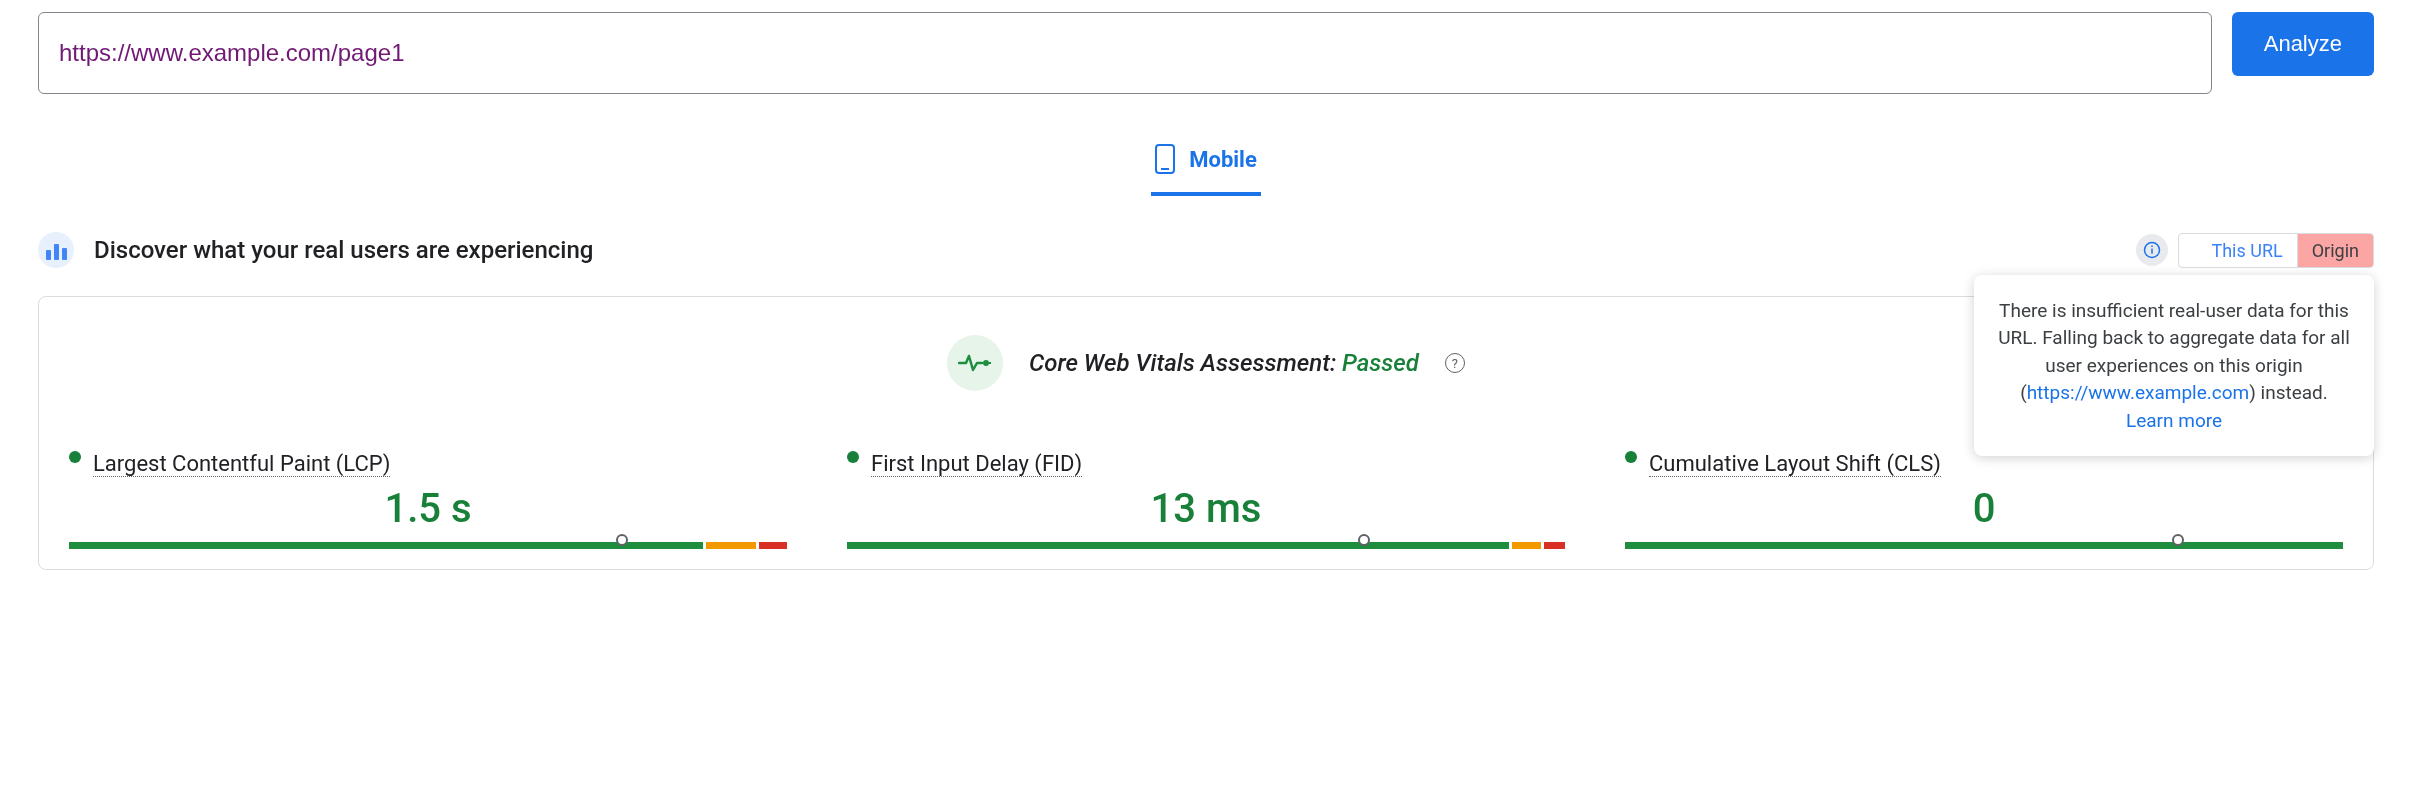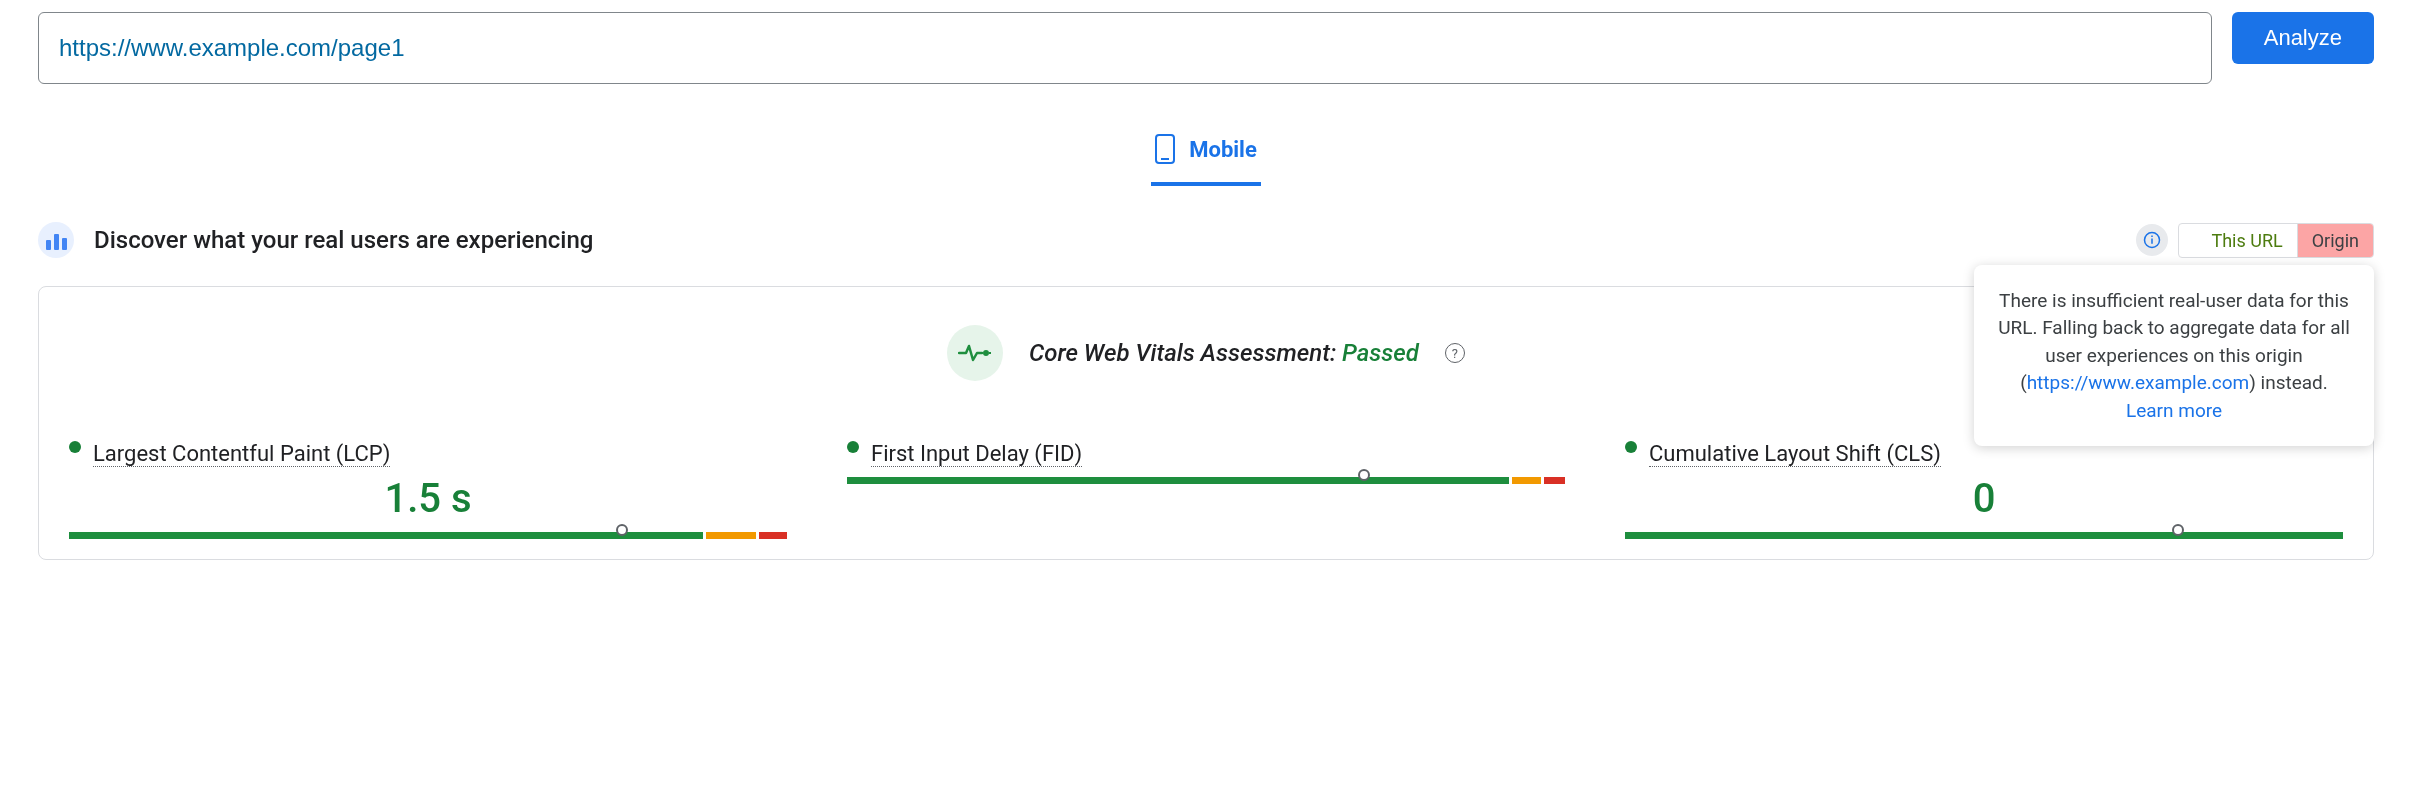--- a/index.html
+++ b/index.html
@@ -10,37 +10,37 @@
       width: 2412px;
       padding: 12px 38px 0 38px;
     }
     .top-row {
       display: flex;
       gap: 20px;
       align-items: stretch;
     }
     .url-input {
       flex: 1;
-      height: 72px;
+      height: 82px;
       border: 1px solid #80868b;
       border-radius: 6px;
       padding: 0 20px;
       font-size: 24px;
-      color: #0369a1;
+      color: #701a75;
       background: #fff;
     }
     .analyze-btn {
       background: #1a73e8;
       color: #fff;
       border: none;
       border-radius: 6px;
       padding: 0 32px;
       font-size: 22px;
       font-weight: 500;
-      height: 52px;
+      height: 64px;
       cursor: pointer;
     }
 
     .tabs {
       display: flex;
       justify-content: center;
       gap: 48px;
       margin-top: 36px;
     }
     .tab {
@@ -81,21 +81,21 @@
     .info-badge {
       width:32px;height:32px;border-radius:50%;background:#e8eaed;
       display:flex;align-items:center;justify-content:center;
       color:#1a73e8;font-weight:700;cursor:pointer;
     }
     .seg {
       display:flex;border:1px solid #dadce0;border-radius:4px;overflow:hidden;
       font-size:18px;
     }
     .seg div { padding:6px 14px; cursor:pointer; }
-    .seg .disabled { color:#4d7c0f;padding-left:32px; }
+    .seg .disabled { color:#3b82f6;padding-left:32px; }
     .seg .selected { background:#fca5a5; color:#3c4043; border-left:1px solid #dadce0;}
 
     .popover {
       position:absolute;
       top:42px; right:0;
       width:400px;
       background:#fff;
       border-radius:8px;
       box-shadow:0 2px 12px rgba(0,0,0,0.18);
       padding:22px 24px;
@@ -225,20 +225,21 @@
         </div>
         <div class="marker" style="left:77%"></div>
       </div>
     </div>
 
     <div class="metric">
       <div class="m-head">
         <span class="dot"></span>
         <span class="m-name">First Input Delay (FID)</span>
       </div>
+      <div class="m-val">13 ms</div>
       <div class="bar-wrap">
         <div class="bar">
           <div class="g" style="width:93%"></div>
             <div class="o" style="width:4%"></div>
             <div class="r" style="width:3%"></div>
         </div>
         <div class="marker" style="left:72%"></div>
       </div>
     </div>
 

